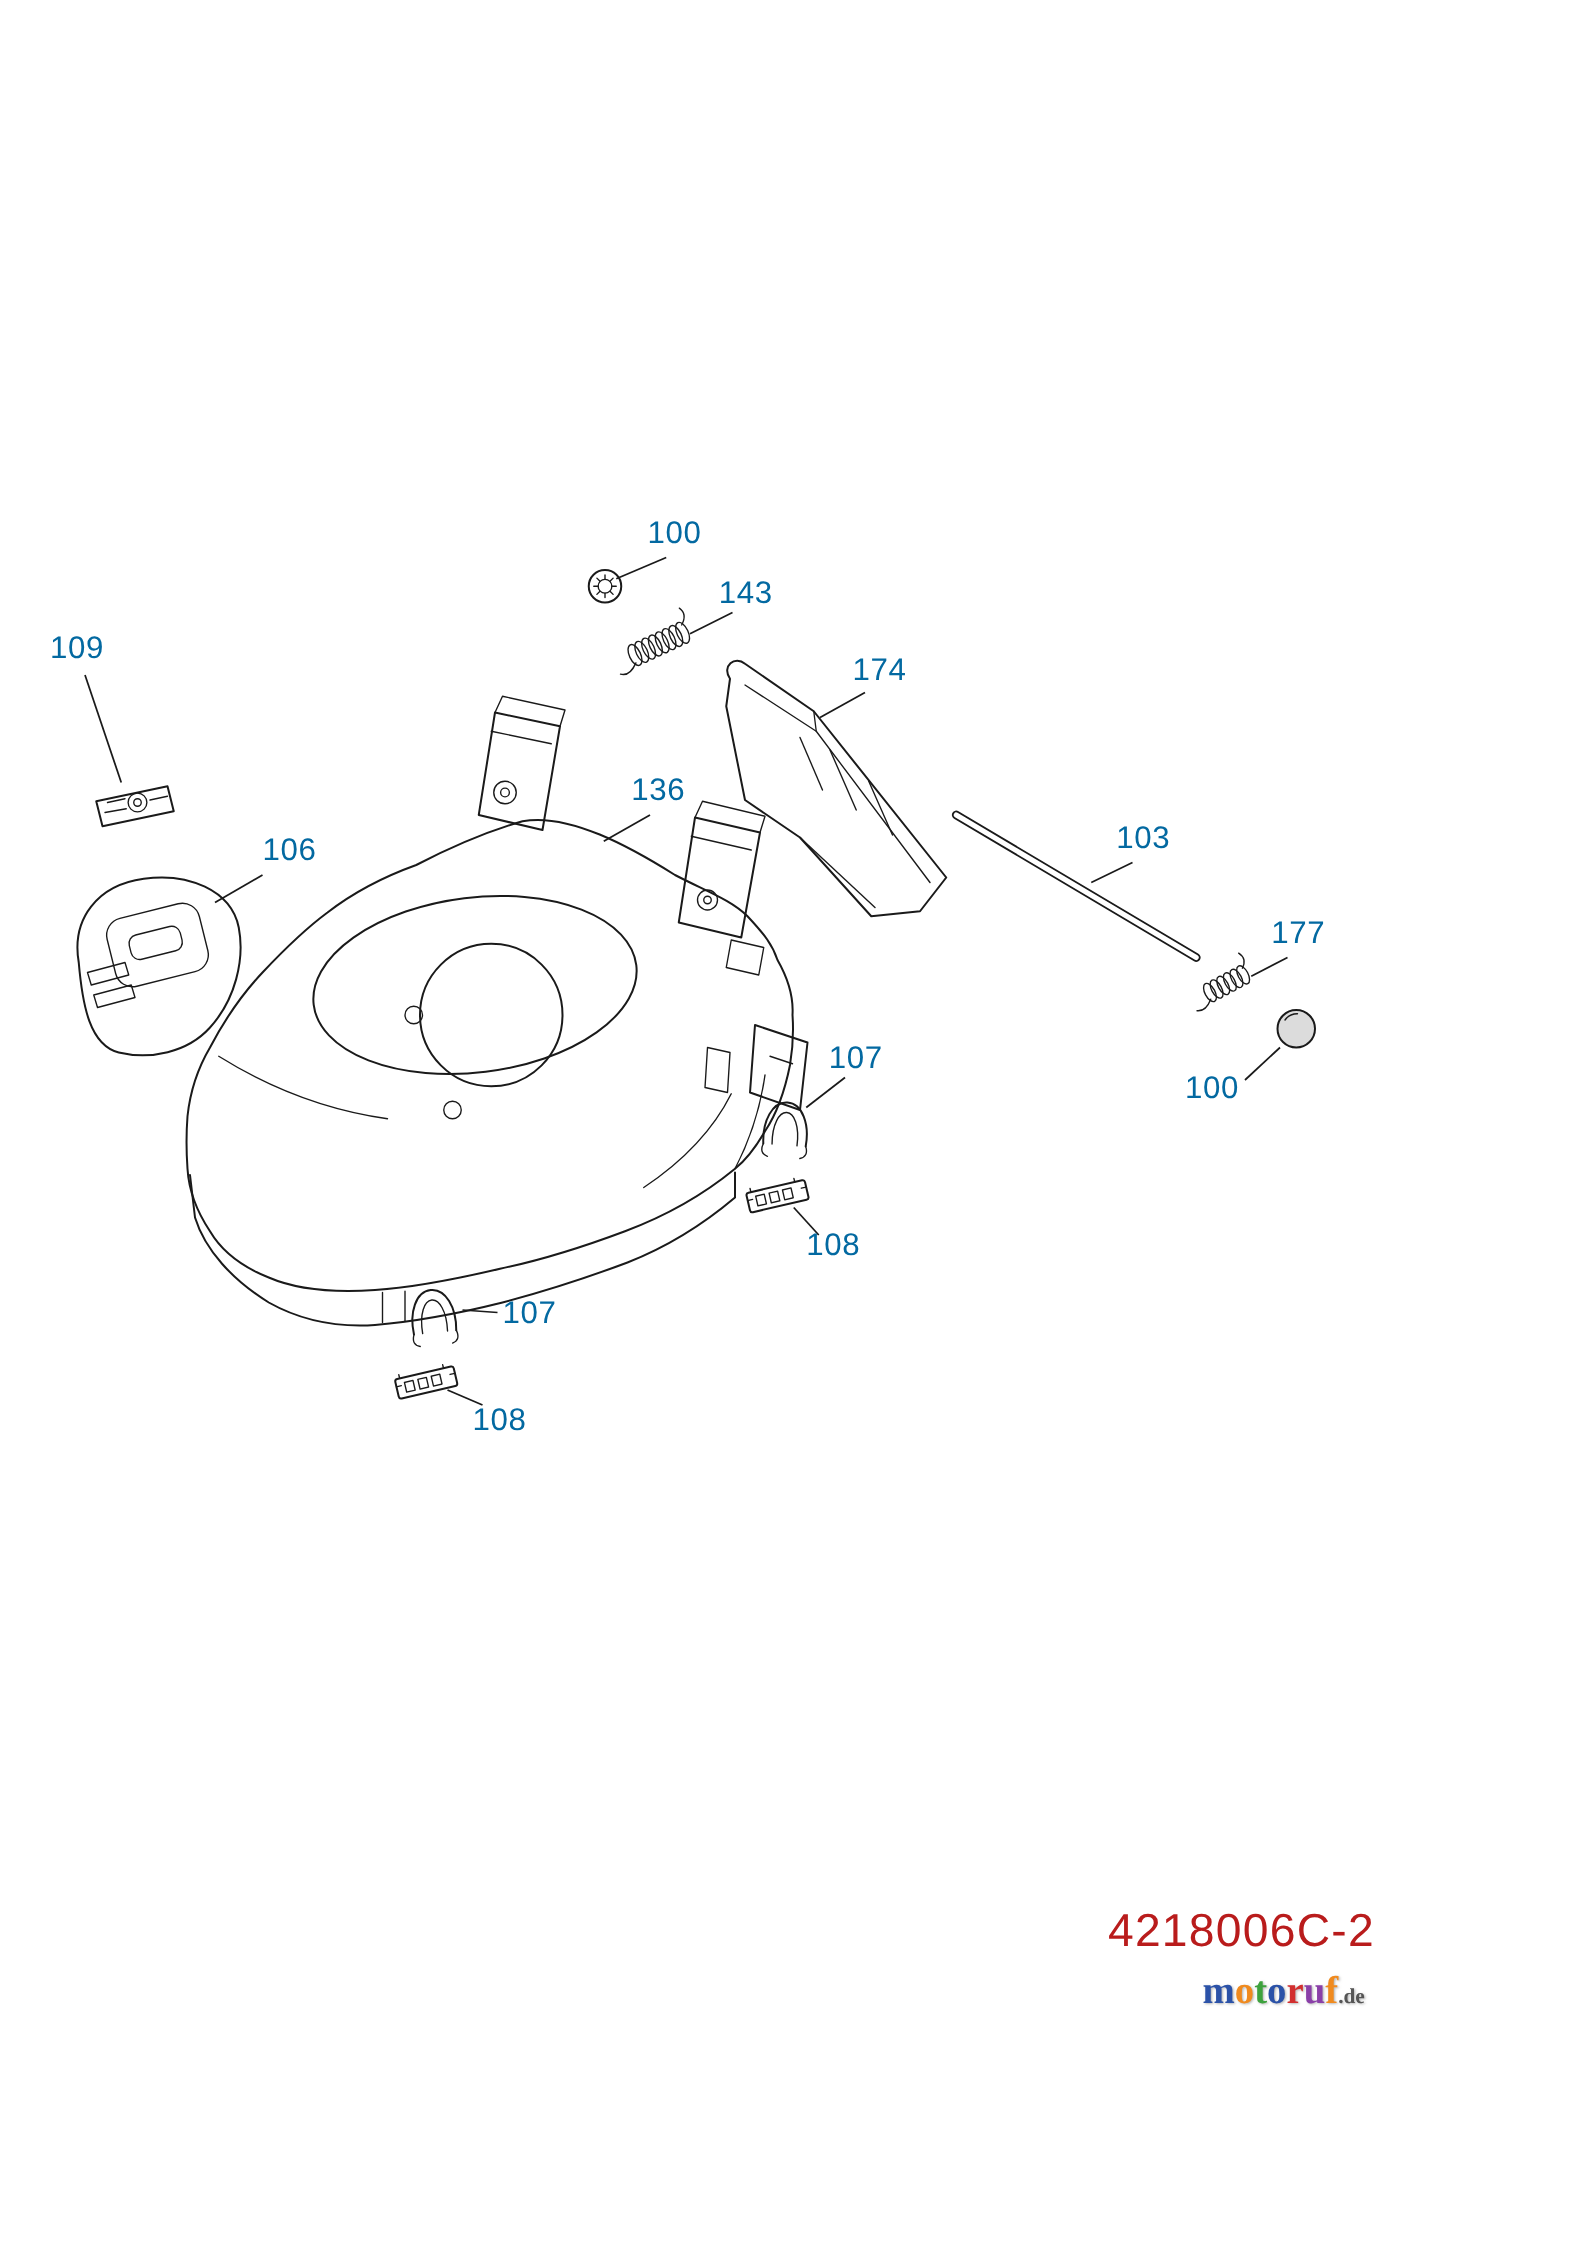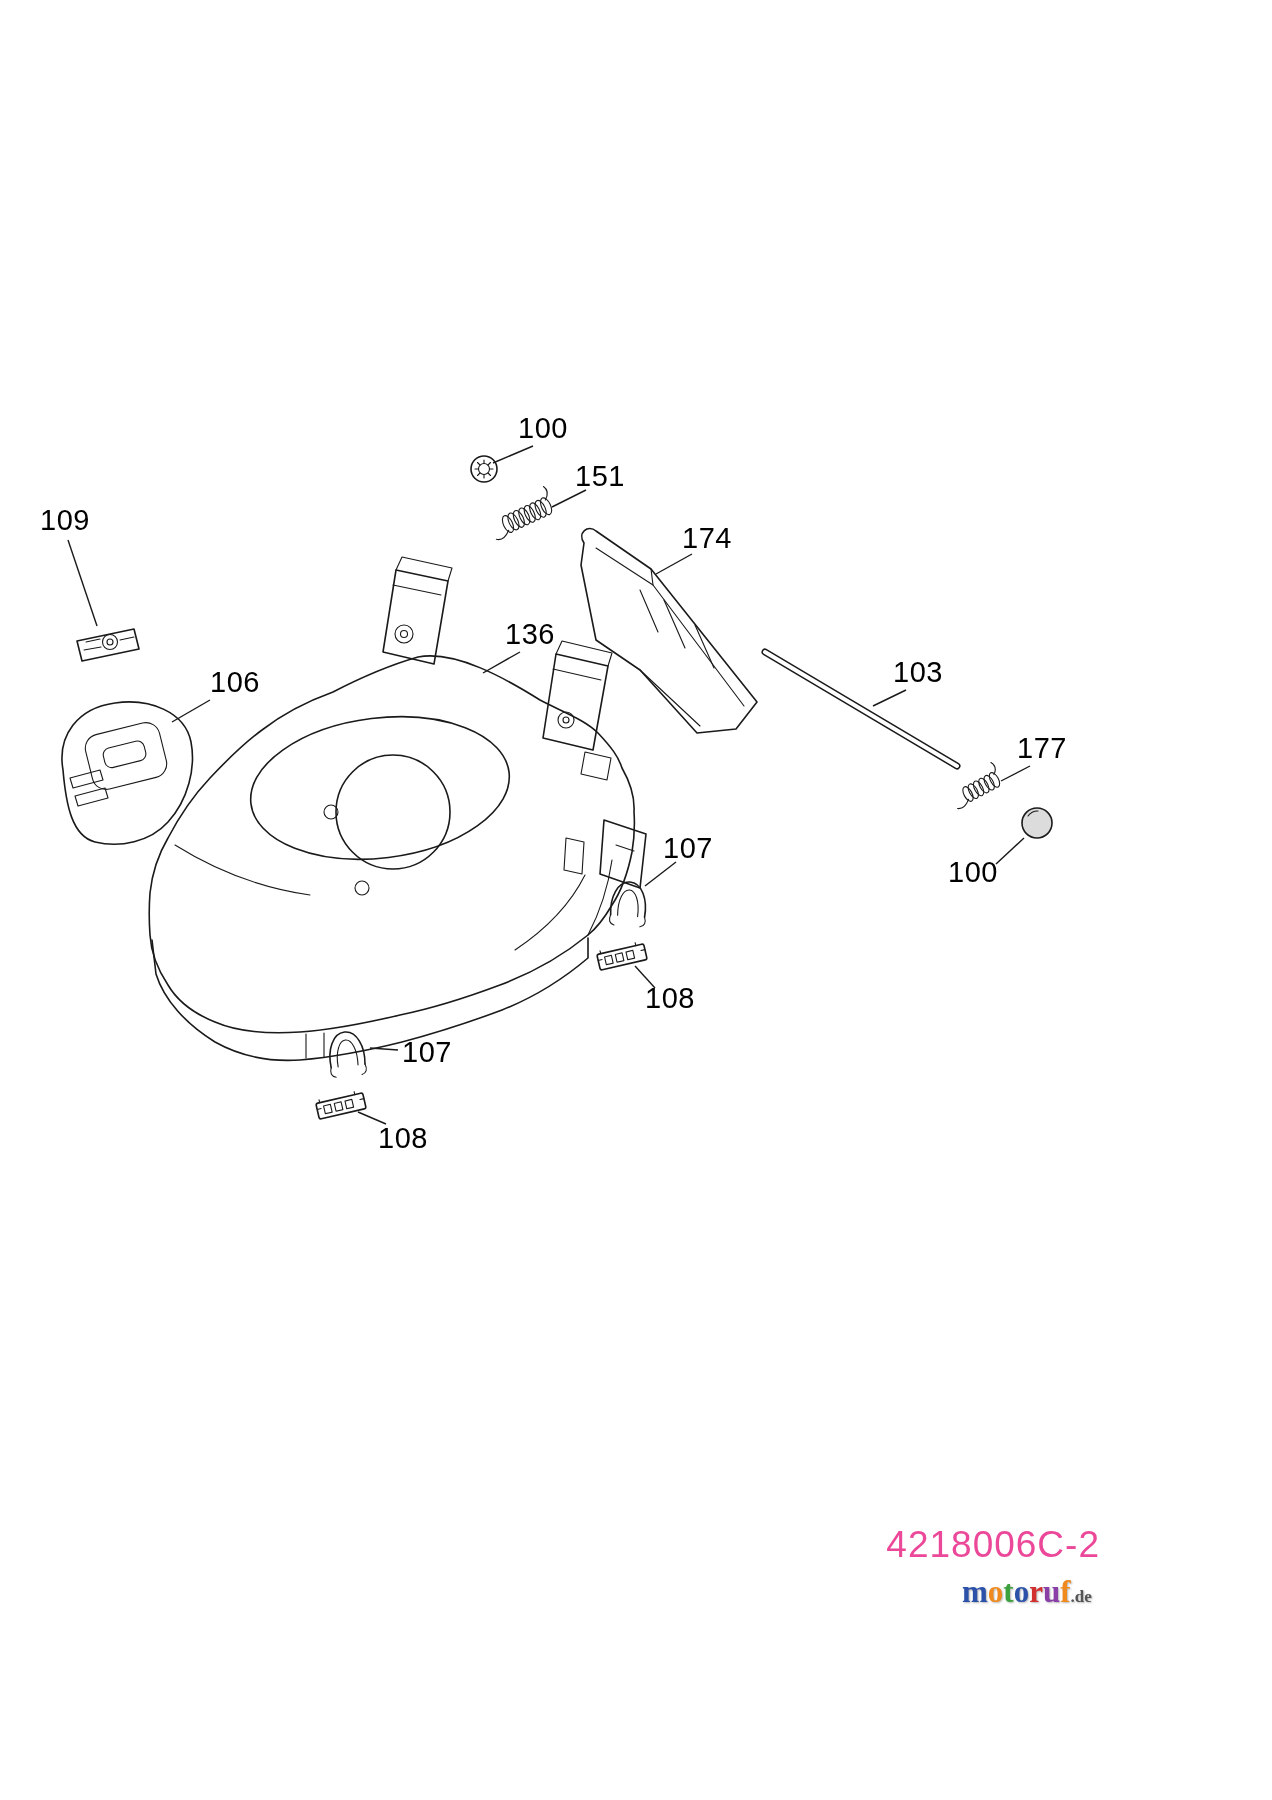--- a/index.html
+++ b/index.html
@@ -9,30 +9,30 @@
     background:#ffffff;
     overflow:hidden;
     font-family:"Liberation Sans", sans-serif;
   }
   .diagram-svg { position:absolute; left:0; top:0; }
   .ln { stroke:#1a1a1a; fill:none; stroke-width:1.6; stroke-linecap:round; stroke-linejoin:round; }
   .ln-thin { stroke:#1a1a1a; fill:none; stroke-width:1.1; stroke-linecap:round; stroke-linejoin:round; }
   .leader { stroke:#1a1a1a; fill:none; stroke-width:1.4; }
   .callout {
     position:absolute;
-    font-size:29px;
-    color:#000000;
+    font-size:25px;
+    color:#0369a1;
     letter-spacing:0.5px;
     white-space:nowrap;
   }
   .code {
     position:absolute;
     right:172px; top:1524px;
     font-size:37px;
-    color:#ec4899;
+    color:#b91c1c;
     letter-spacing:1px;
   }
   .watermark {
     position:absolute;
     left:962px; top:1556px;
     font-family:"Liberation Serif", serif;
     font-weight:bold;
     font-size:31px;
     text-shadow:1px 1px 2px rgba(120,120,120,0.55);
     white-space:nowrap;
@@ -223,21 +223,21 @@
       <path class="leader" d="M210,700 L172,722"></path>
       <path class="leader" d="M68,540 L97,626"></path>
       <path class="leader" d="M676,862 L645,886"></path>
       <path class="leader" d="M655,988 L635,966"></path>
       <path class="leader" d="M398,1050 L370,1048"></path>
       <path class="leader" d="M386,1124 L358,1112"></path>
     </g>
   </svg>
 
   <div class="callout" style="left:518px; top:412px;">100</div>
-  <div class="callout" style="left:575px; top:460px;">151</div>
+  <div class="callout" style="left:575px; top:460px;">143</div>
   <div class="callout" style="left:682px; top:522px;">174</div>
   <div class="callout" style="left:893px; top:656px;">103</div>
   <div class="callout" style="left:1017px; top:732px;">177</div>
   <div class="callout" style="left:948px; top:856px;">100</div>
   <div class="callout" style="left:505px; top:618px;">136</div>
   <div class="callout" style="left:198px; top:666px;margin-left:12px;">106</div>
   <div class="callout" style="left:40px;  top:504px;">109</div>
   <div class="callout" style="left:663px; top:832px;">107</div>
   <div class="callout" style="left:645px; top:982px;">108</div>
   <div class="callout" style="left:402px; top:1036px;">107</div>

